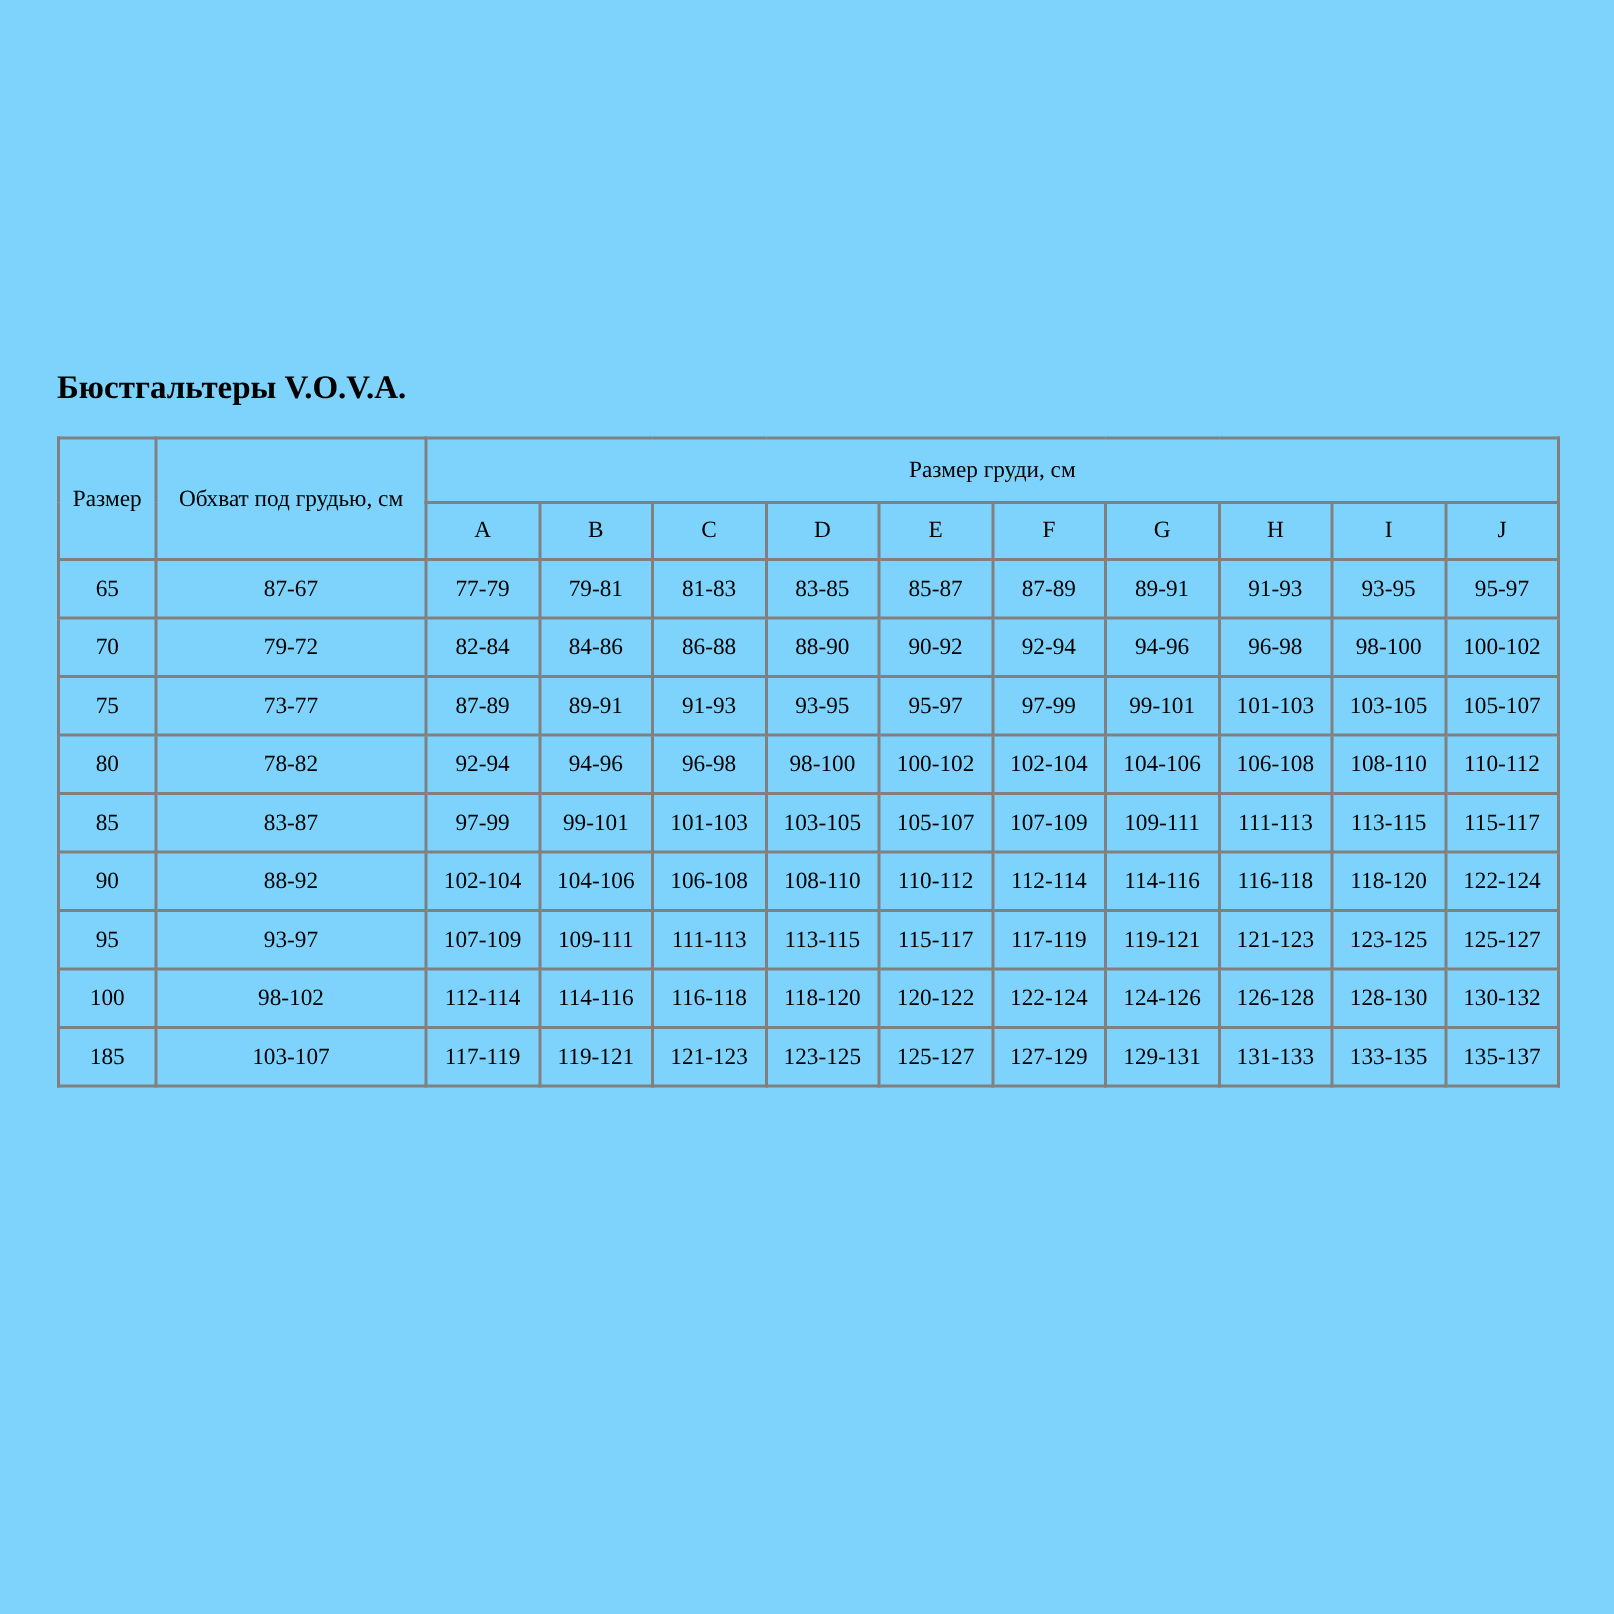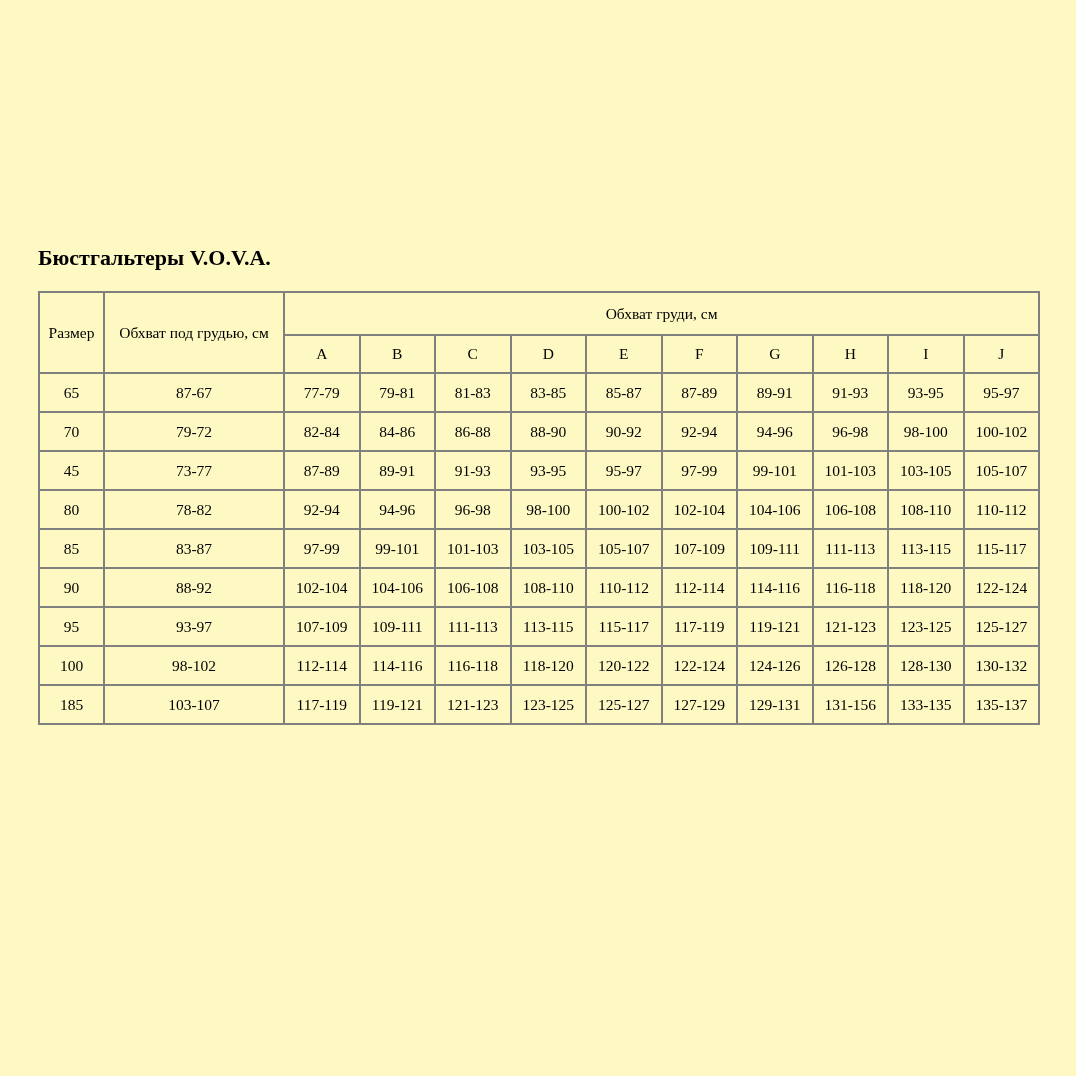--- a/index.html
+++ b/index.html
@@ -7,21 +7,21 @@
     padding: 0;
     background: #ffffff;
     color: #000000;
     font-family: "Liberation Serif", "DejaVu Serif", serif;
   }
   .page {
     width: 1076px;
     height: 1076px;
     box-sizing: border-box;
     padding: 245px 38px 4px 38px;
-    background: #fef9c3;
+    background: #7dd3fc;
     overflow: hidden;
   }
   .title {
     font-size: 22px;
     font-weight: bold;
     line-height: 1.2;
     margin: 0 0 20px 0;
   }
   table.size-chart {
     border-collapse: collapse;
@@ -52,21 +52,21 @@
   <table class="size-chart">
     <colgroup>
       <col style="width:65px">
       <col style="width:180px">
       <col span="10" style="width:75.5px">
     </colgroup>
     <thead>
       <tr class="group-row">
         <th rowspan="2">Размер</th>
         <th rowspan="2">Обхват под грудью, см</th>
-        <th colspan="10">Обхват груди, см</th>
+        <th colspan="10">Размер груди, см</th>
       </tr>
       <tr class="cup-row" id="cup-header-row">
           <th>A</th>
           <th>B</th>
           <th>C</th>
           <th>D</th>
           <th>E</th>
           <th>F</th>
           <th>G</th>
           <th>H</th>
@@ -97,21 +97,21 @@
           <td>86-88</td>
           <td>88-90</td>
           <td>90-92</td>
           <td>92-94</td>
           <td>94-96</td>
           <td>96-98</td>
           <td>98-100</td>
           <td>100-102</td>
         </tr>
         <tr>
-          <td>45</td>
+          <td>75</td>
           <td>73-77</td>
           <td>87-89</td>
           <td>89-91</td>
           <td>91-93</td>
           <td>93-95</td>
           <td>95-97</td>
           <td>97-99</td>
           <td>99-101</td>
           <td>101-103</td>
           <td>103-105</td>
@@ -190,19 +190,19 @@
         <tr>
           <td>185</td>
           <td>103-107</td>
           <td>117-119</td>
           <td>119-121</td>
           <td>121-123</td>
           <td>123-125</td>
           <td>125-127</td>
           <td>127-129</td>
           <td>129-131</td>
-          <td>131-156</td>
+          <td>131-133</td>
           <td>133-135</td>
           <td>135-137</td>
         </tr>
       </tbody>
   </table>
 </div>
 
 </body></html>

